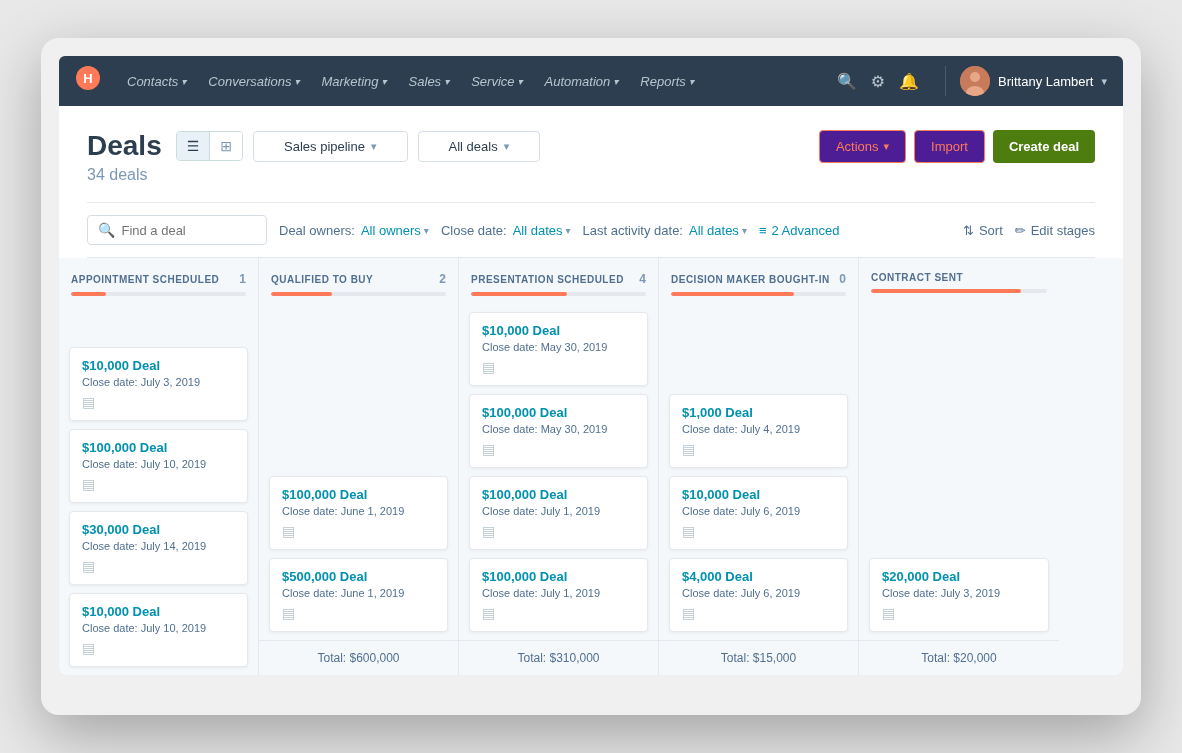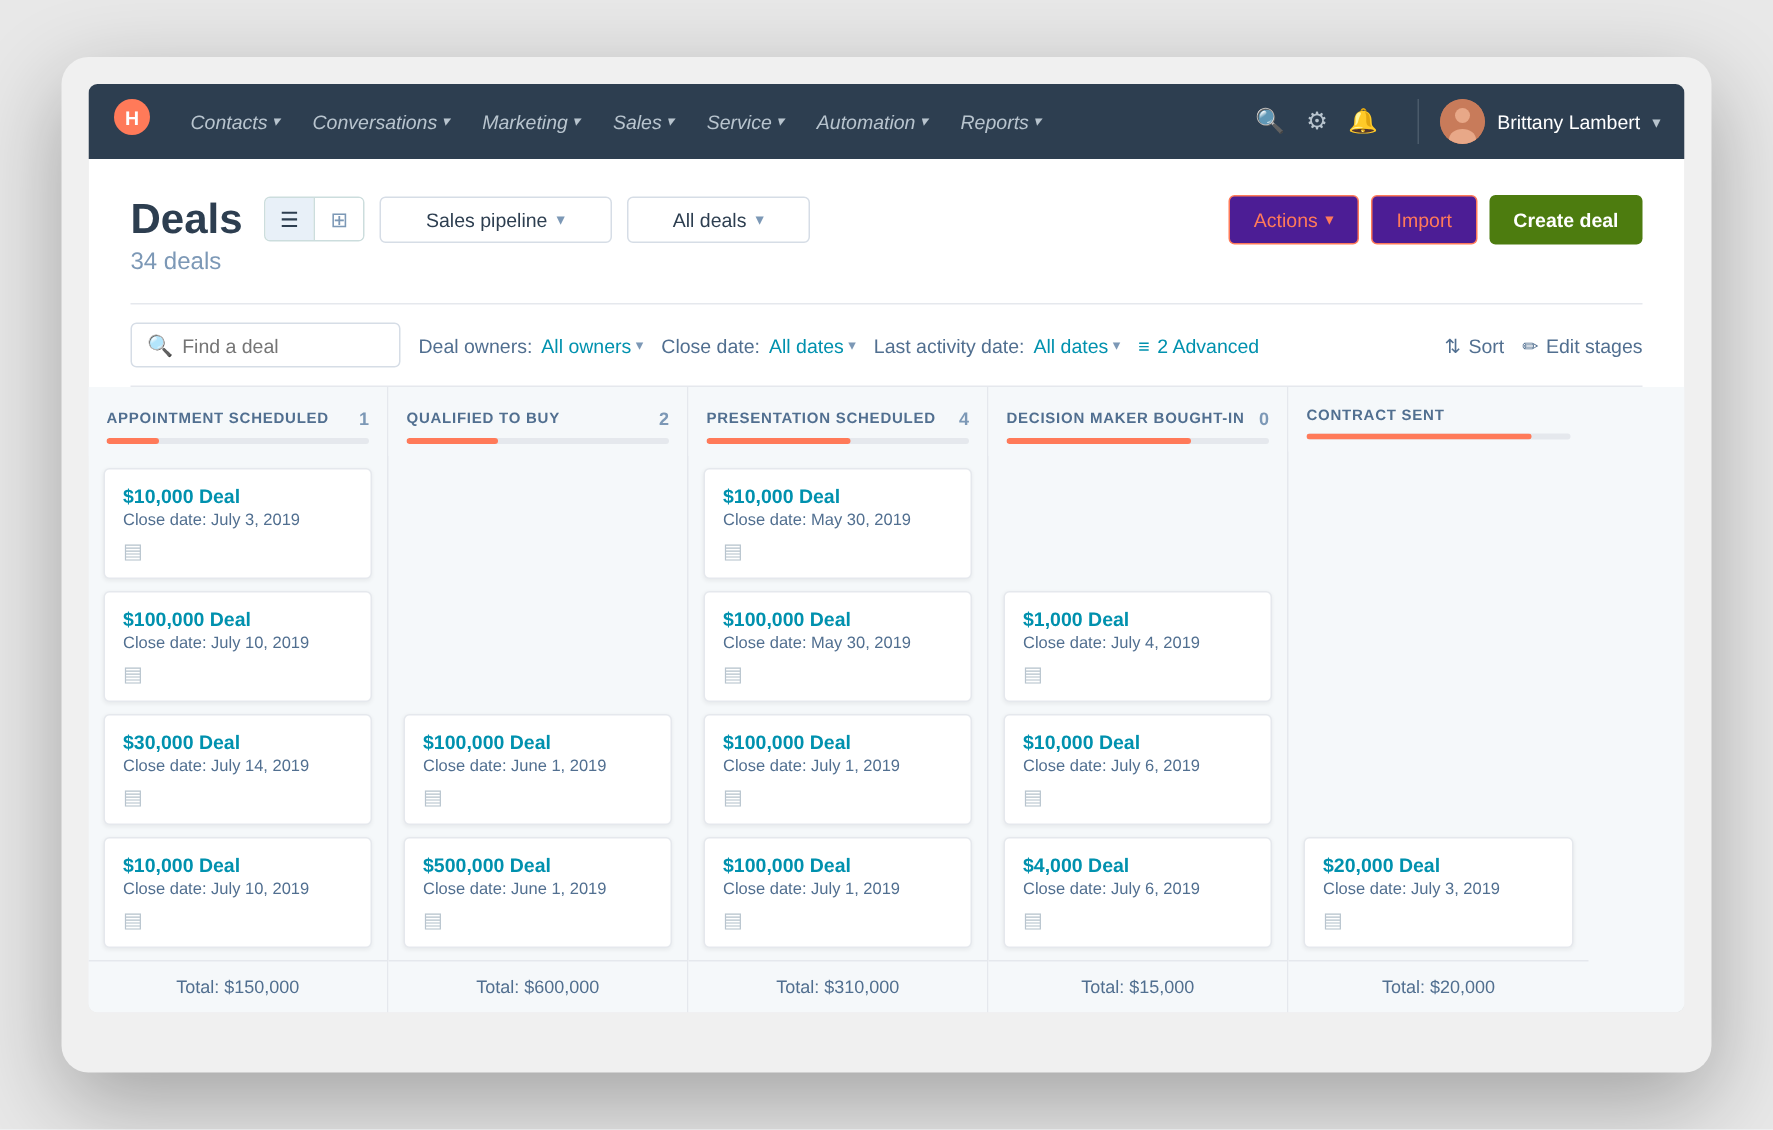--- a/index.html
+++ b/index.html
@@ -513,21 +513,20 @@
           <div class="deal-icon">▤</div>
         </div>
 
         <div class="deal-card">
           <div class="deal-amount">$10,000 Deal</div>
           <div class="deal-close">Close date: July 10, 2019</div>
           <div class="deal-icon">▤</div>
         </div>
 
     </div>
-    <div class="column-footer">Total: $150,000</div>
   </div>
         <div class="kanban-column">
     <div class="column-header">
       <div class="column-title-row">
         <span class="column-title">QUALIFIED TO BUY</span>
         <span class="column-count">2</span>
       </div>
       <div class="column-progress">
         <div class="column-progress-bar" style="width:35%"></div>
       </div>

